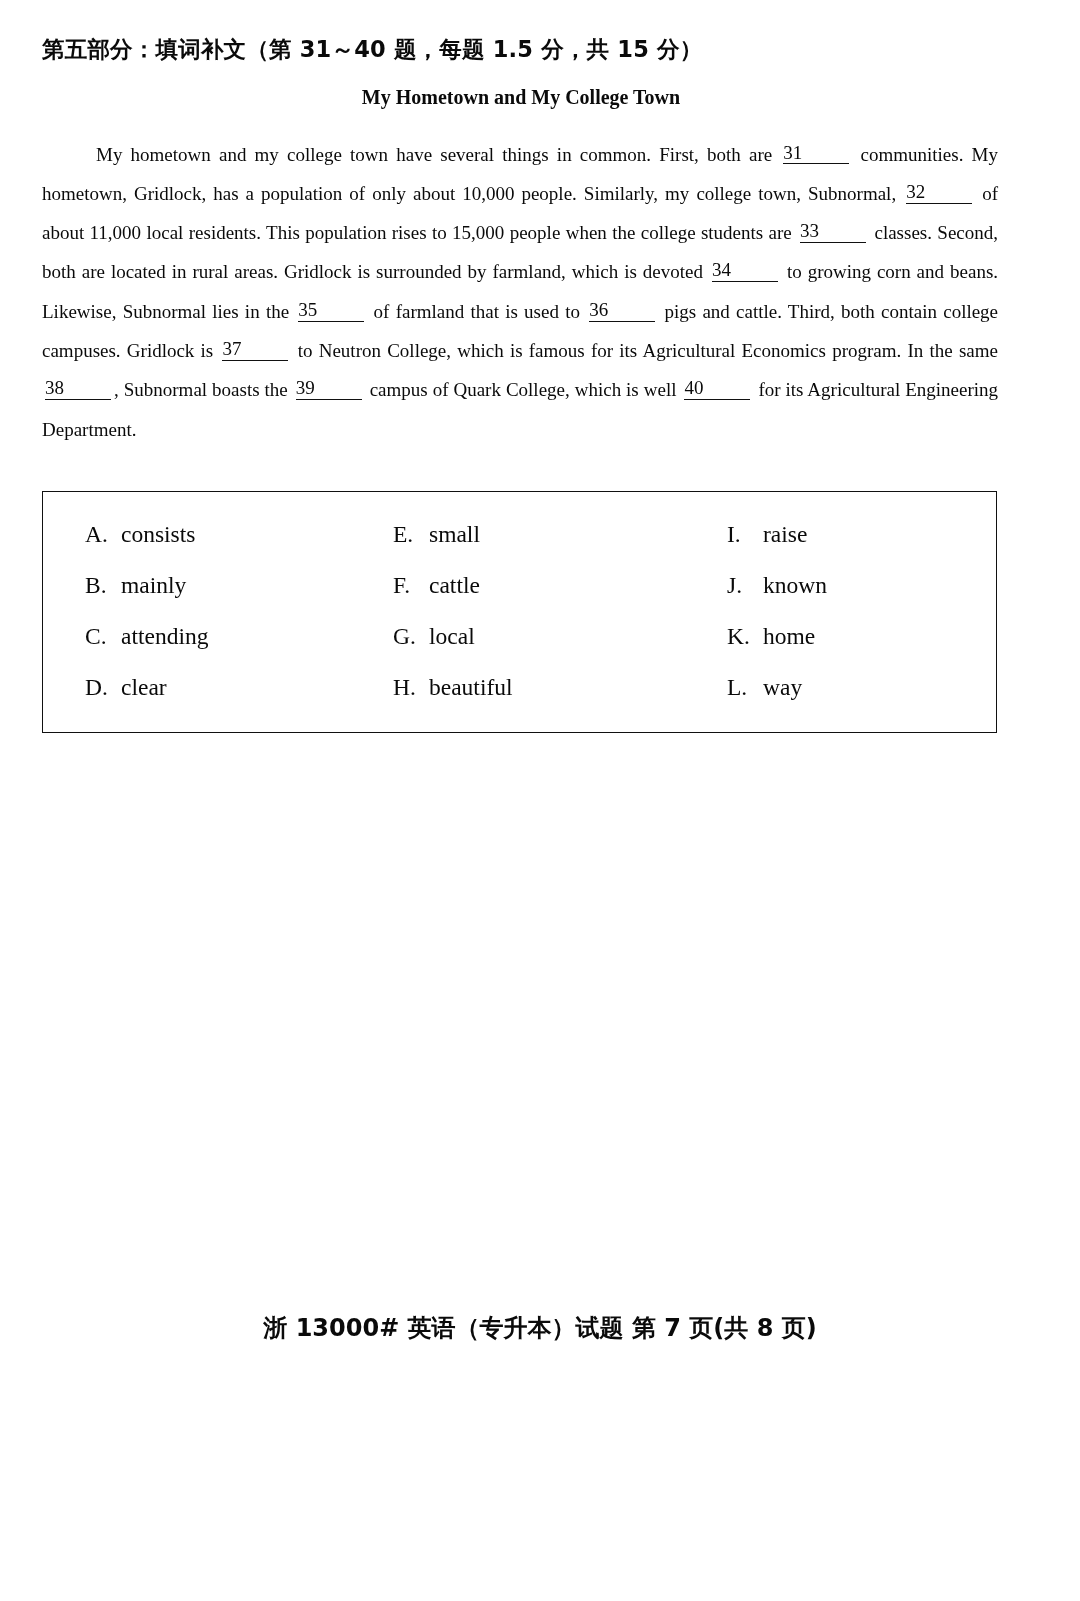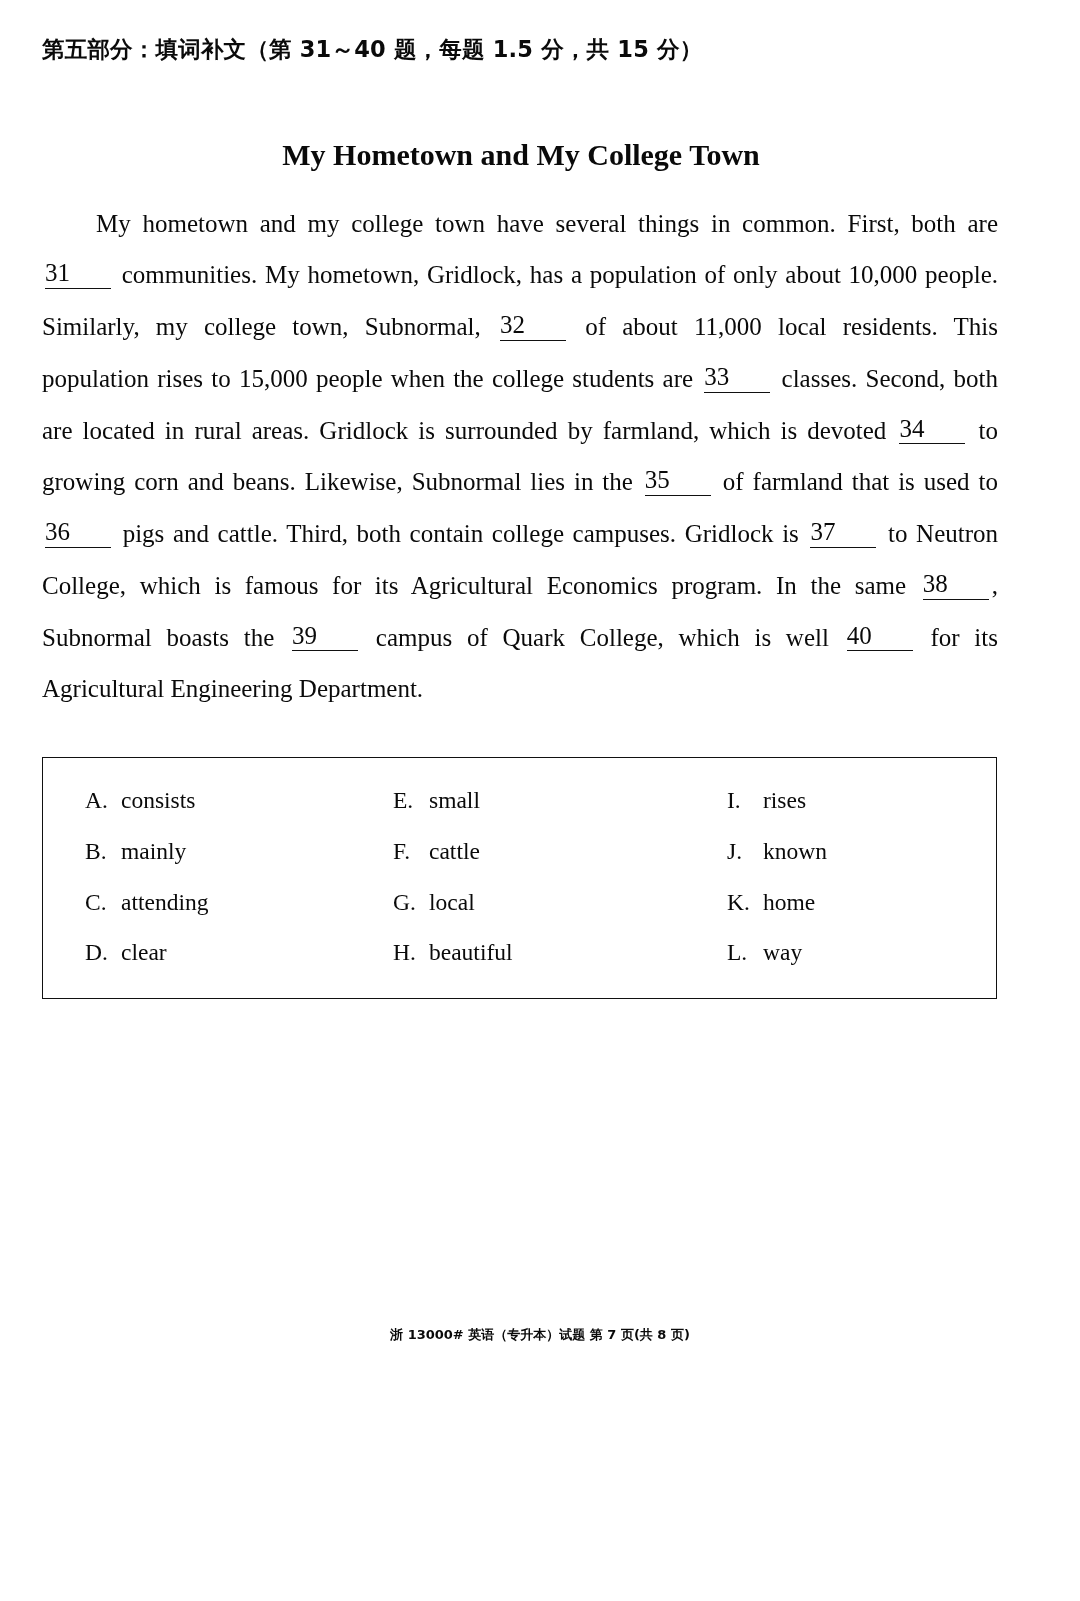--- a/index.html
+++ b/index.html
@@ -39,27 +39,27 @@
     text-justify: inter-ideograph;
     padding-right: 4px;
   }
   .instructions .indent {
     display: inline-block;
     width: 44px;
   }
   .title {
     text-align: center;
     font-weight: bold;
-    font-size: 30px;
-    margin-top: 72px;
+    font-size: 20px;
+    margin-top: 20px;
     font-family: "Liberation Serif", serif;
   }
   .passage {
     margin-top: 26px;
-    font-size: 25px;
+    font-size: 19px;
     line-height: 2.07;
     text-align: justify;
     text-align-last: left;
     padding-right: 2px;
   }
   .passage .indent {
     display: inline-block;
     width: 54px;
   }
   .blank {
@@ -98,21 +98,21 @@
   .opt-c1 { width: 320px; padding-left: 42px; box-sizing: border-box; }
   .opt-c2 { width: 320px; padding-left: 30px; box-sizing: border-box; }
   .opt-c3 { width: 300px; padding-left: 44px; box-sizing: border-box; }
   .footer {
     position: absolute;
     left: 0;
     right: 0;
     bottom: 52px;
     text-align: center;
     font-family: "DejaVu Sans", sans-serif;
-    font-size: 13px;
+    font-size: 24px;
     font-weight: bold;
   }
 </style>
 </head>
 <body>
 
 <div class="page">
 
   <div class="section-heading">第五部分：填词补文（第 31～40 题，每题 1.5 分，共 15 分）</div>
 
@@ -148,21 +148,21 @@
       <div class="opt-cell opt-c1">
           <span class="letter">A.</span>
           <span>consists</span>
         </div>
       <div class="opt-cell opt-c2">
           <span class="letter">E.</span>
           <span>small</span>
         </div>
       <div class="opt-cell opt-c3">
           <span class="letter">I.</span>
-          <span>rises</span>
+          <span>raise</span>
         </div>
     </div>
 
     <div class="opt-row">
       <div class="opt-cell opt-c1">
           <span class="letter">B.</span>
           <span>mainly</span>
         </div>
       <div class="opt-cell opt-c2">
           <span class="letter">F.</span>

